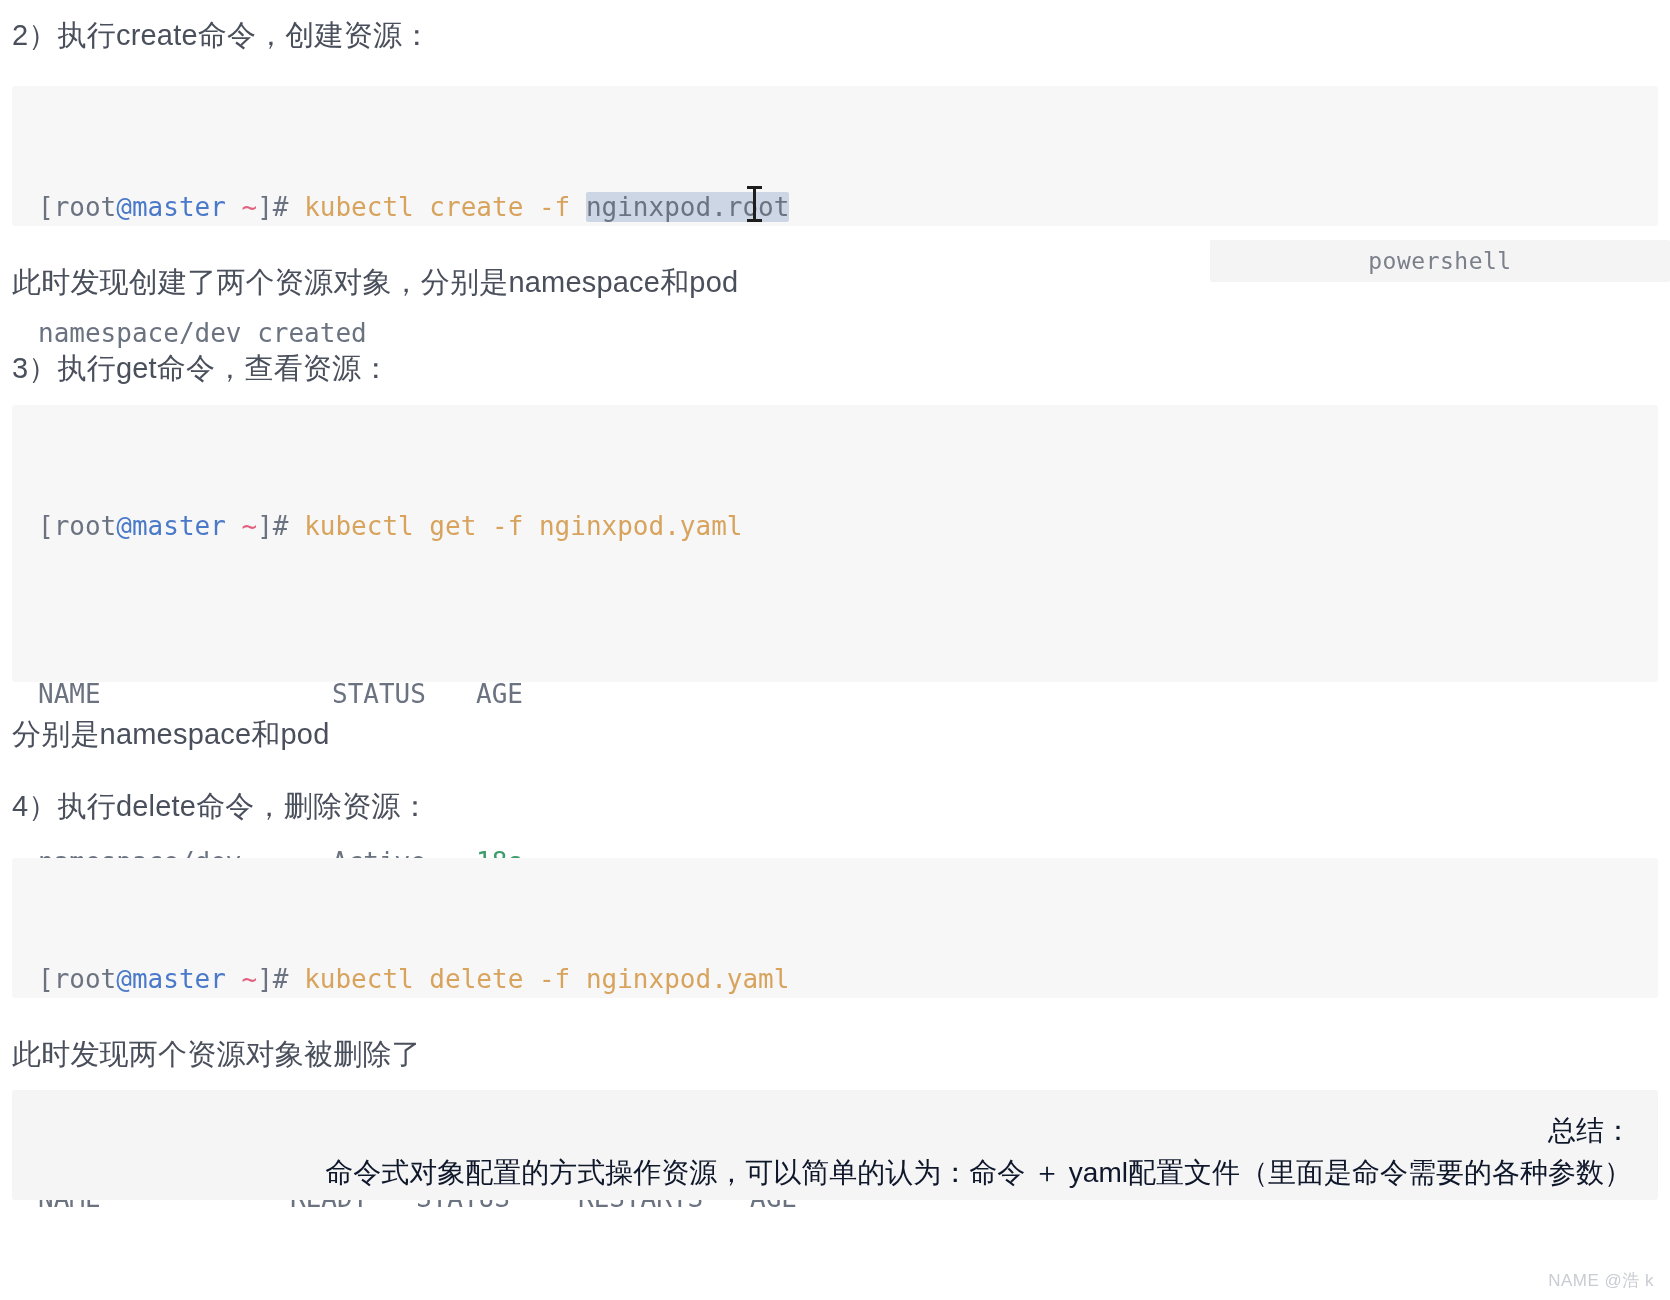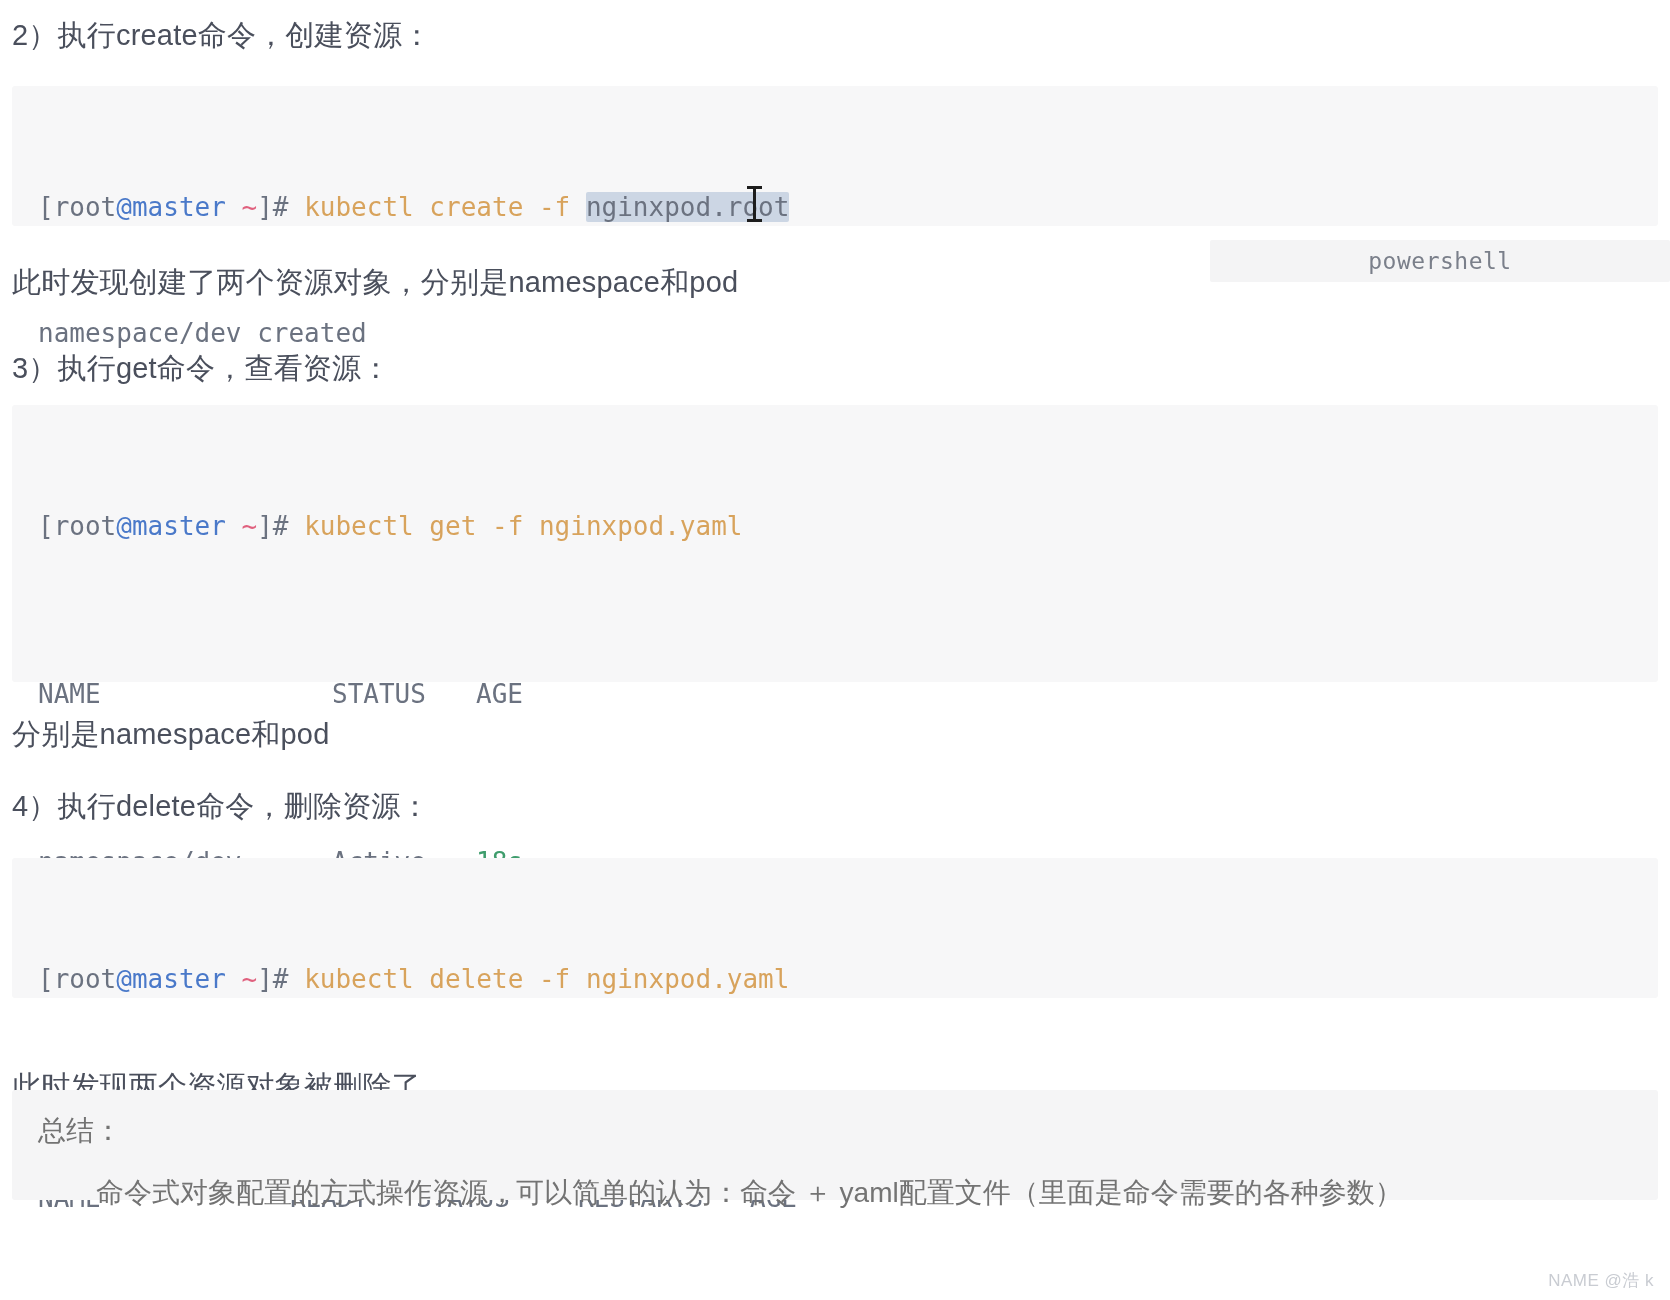--- a/index.html
+++ b/index.html
@@ -106,23 +106,24 @@
   }
 
   
   .summary-box {
     background: #f5f5f6;
     border-radius: 3px;
     padding: 20px 26px 24px 26px;
     box-sizing: border-box;
     font-size: 28px;
     line-height: 1.5;
-    color: #737373;
+    color: #0f172a;
+    text-align: right;
   }
-  .summary-indent { padding-left: 58px; margin-top: 20px; }
+  .summary-indent { padding-left: 58px; }
 
   
   .watermark {
     position: absolute;
     right: 16px;
     bottom: 8px;
     font-size: 17px;
     color: #c9ccd2;
     letter-spacing: 0.5px;
     font-family: "Liberation Sans", sans-serif;
@@ -172,21 +173,21 @@
   <div class="abs para para-step" style="left:12px; top:787px;">4）执行delete命令，删除资源：</div>
 
   <div class="abs code-block" style="left:12px; top:858px; width:1646px; height:140px;">
     <div class="code-line"><span class="t-gray">[</span><span class="t-gray">root</span><span class="t-user">@master</span><span class="t-gray"> </span><span class="t-tilde">~</span><span class="t-gray">]# </span><span class="t-cmd">kubectl delete -f nginxpod.yaml</span></div>
 
     <div class="code-line"><span class="t-plain">namespace </span><span class="t-string">"dev"</span><span class="t-plain"> deleted</span></div>
 
     <div class="code-line"></div>
   </div>
 
-  <div class="abs para" style="left:12px; top:1035px;margin-top:32px;">此时发现两个资源对象被删除了</div>
+  <div class="abs para" style="left:12px; top:1035px;">此时发现两个资源对象被删除了</div>
 
   <div class="abs summary-box" style="left:12px; top:1090px; width:1646px; height:110px;">
     <div>总结：</div>
     <div class="summary-indent">命令式对象配置的方式操作资源，可以简单的认为：命令 ＋ yaml配置文件（里面是命令需要的各种参数）</div>
   </div>
 
   <div class="watermark">NAME @浩 k</div>
 
 </div>
 

